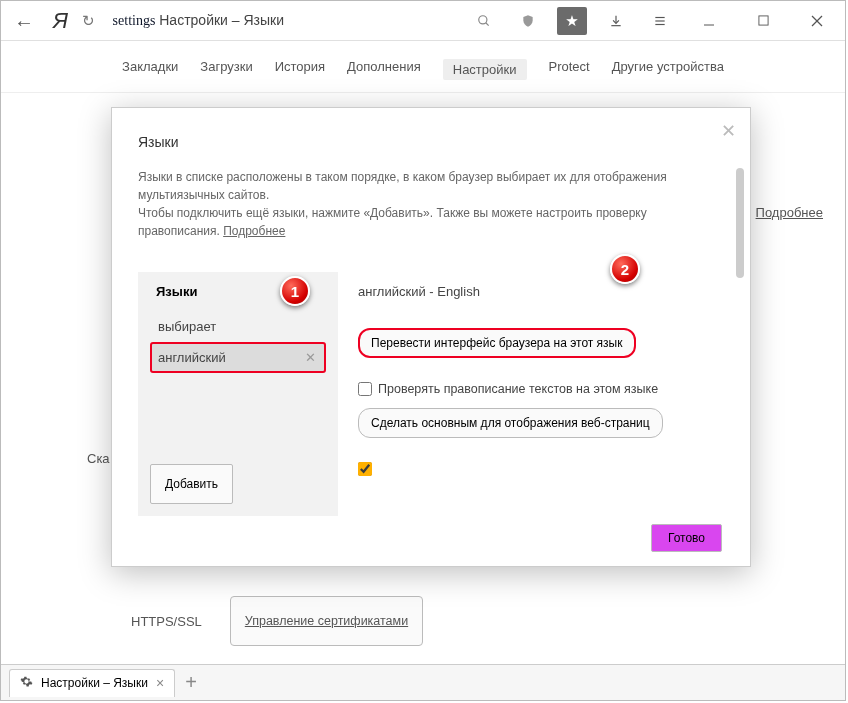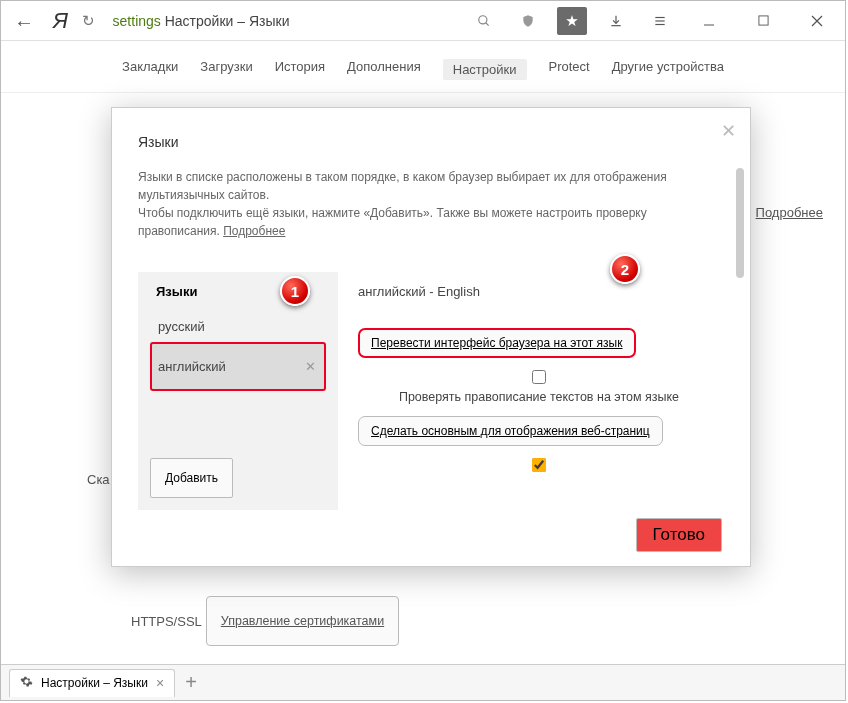--- a/index.html
+++ b/index.html
@@ -6,21 +6,21 @@
 body { background: #fff; width: 848px; height: 703px; overflow: hidden; position: relative; }
 
 .window { border: 1px solid #bbb; width: 846px; height: 701px; position: relative; background: #fff; }
 
 
 .titlebar { height: 40px; display: flex; align-items: center; padding: 0 8px; gap: 14px; border-bottom: 1px solid #e0e0e0; }
 .titlebar .back { width: 30px; text-align: center; font-size: 20px; color: #555; cursor: default; }
 .titlebar .logo { font-size: 22px; font-weight: 400; color: #333; font-style: italic; }
 .titlebar .reload { font-size: 15px; color: #777; }
 .titlebar .url { font-size: 14px; color: #444; flex: 0 0 auto; margin-left: 4px; }
-.titlebar .url .gray { color: #4d7c0f; }
+.titlebar .url .gray { color: #0f172a; font-family: Liberation Serif, serif; }
 .titlebar .spacer { flex: 1; }
 .titlebar .iconbtn { width: 30px; height: 28px; display: flex; align-items: center; justify-content: center; color: #666; font-size: 15px; }
 .titlebar .star { background: #6b6b6b; color: #fff; border-radius: 2px; }
 .titlebar .winbtn { width: 40px; height: 28px; display: flex; align-items: center; justify-content: center; color: #555; }
 
 
 .topnav { display: flex; gap: 22px; padding: 18px 0 12px; justify-content: center; font-size: 13px; color: #555; border-bottom: 1px solid #eee; }
 .topnav .navitem { cursor: pointer; }
 .topnav .active { background: #eee; border-radius: 2px; padding: 3px 10px; }
 
@@ -34,45 +34,45 @@
 .modal-inner { display:flex; flex-direction:column; height:100%; }
 .modal h3 { font-size: 14px; font-weight: normal; color: #333; margin-bottom: 18px; }
 .modal .desc { font-size: 12px; color: #666; line-height: 1.5; margin-bottom: 32px; padding-right: 40px; }
 .modal .desc a { color: #666; }
 .modal .scrollbar { position:absolute; right: 6px; top: 60px; width: 8px; height: 110px; background:#ccc; border-radius:4px; }
 
 .lang-area { display: flex; flex: 1; gap: 0; }
 .lang-list { width: 200px; background: #f2f2f2; padding: 12px 12px 12px 12px; display:flex; flex-direction:column; }
 .lang-list .hd { font-size: 13px; font-weight: bold; margin-bottom: 12px; padding-left: 6px; }
 .lang-list .item { font-size: 13px; padding: 8px 8px; color: #444; cursor: pointer; position: relative; }
-.lang-list .item.selected { background: #dcdcdc; border: 2px solid #e02; border-radius: 3px; padding: 15px 6px; }
+.lang-list .item.selected { background: #dcdcdc; border: 2px solid #e02; border-radius: 3px; padding: 6px 6px; }
 .lang-list .item .x { position: absolute; right: 8px; color: #999; font-size: 13px; }
 .lang-list .addbtn { margin-top: auto; background: #fafafa; border: 1px solid #bbb; border-radius: 2px; font-size: 12px; padding: 12px 14px; width: fit-content; cursor:pointer; }
 
 .lang-detail { flex: 1; padding: 12px 26px 12px 20px; font-size: 13px; color: #444; }
 .lang-detail .title { margin-bottom: 29px; }
-.lang-detail .btn { display: block; background: #fafafa; border: 1px solid #bbb; border-radius: 7px; font-size: 12px; padding: 7px 12px; margin-bottom: 12px; cursor: pointer; width: fit-content; text-decoration: underline; }
+.lang-detail .btn { display: block; background: #fafafa; border: 1px solid #bbb; border-radius: 12px; font-size: 12px; padding: 7px 12px; margin-bottom: 24px; cursor: pointer; width: fit-content; }
 .lang-detail .btn.highlight { border: 2px solid #e02; padding: 6px 11px; }
-.lang-detail label { display: flex; align-items: center; gap: 6px; font-size: 12.5px; margin-bottom: 12px; cursor:pointer;flex-direction:column; }
+.lang-detail label { display: flex; align-items: center; gap: 6px; font-size: 12.5px; margin-bottom: 12px; cursor:pointer; }
 .lang-detail input[type=checkbox] { width: 14px; height: 14px; accent-color: #ffb000; }
 
 .modal .footer { display:flex; justify-content:flex-end; padding: 8px 24px 0 0; }
-.modal .footer .done { background: #ef4444; border:1px solid #bbb; border-radius:2px; padding:6px 16px; font-size:17px; cursor:pointer; }
+.modal .footer .done { background: #d946ef; border:1px solid #bbb; border-radius:2px; padding:6px 16px; font-size:12px; cursor:pointer; }
 
 
 .badge { position: absolute; width: 30px; height: 30px; border-radius: 50%; background: radial-gradient(circle at 35% 30%, #ff6b5b, #d40000 65%, #900 100%); border: 2px solid #fff; box-shadow: 0 2px 5px rgba(0,0,0,0.5); color: #fff; font-weight: bold; font-size: 15px; display:flex; align-items:center; justify-content:center; }
 
 
 .tabbar { position: absolute; left: 0; bottom: 0; right: 0; height: 36px; background: #f6f6f6; border-top: 1px solid #ccc; display: flex; align-items: center; }
 .tab { height: 28px; background: #fff; border: 1px solid #ccc; border-bottom: none; border-radius: 3px 3px 0 0; display:flex; align-items:center; padding: 0 10px; gap: 8px; font-size: 12px; margin-left: 8px; }
 .tab .x { color:#888; font-size:14px; }
 .newtab { font-size: 20px; color: #888; margin-left: 10px; }
 
 
-.bgrow { position:absolute; left:130px; top:595px; font-size:13px; color:#555; display:flex; align-items:center; gap:4px; }
+.bgrow { position:absolute; left:130px; top:595px; font-size:13px; color:#555; display:flex; align-items:center; gap:28px; }
 .bgrow .lbl {}
 .bgrow .btn { background:#fafafa; border:1px solid #bbb; border-radius:4px; padding:17px 14px; font-size:12.5px;text-decoration:underline; }
 </style>
 </head>
 <body>
 
 <div class="window">
 
   <div class="titlebar">
     <div class="back">←</div>
@@ -134,41 +134,41 @@
     <div class="navitem">Дополнения</div>
     <div class="navitem active">Настройки</div>
     <div class="navitem">Protect</div>
     <div class="navitem">Другие устройства</div>
   </div>
 
   <div class="bgtext" style="right:22px; top:204px;">
     <span>эмы.</span> <a href="#">Подробнее</a>
   </div>
   <div class="bgtext" style="right:94px; top:240px;">а</div>
-  <div class="bgtext" style="left:86px; top:471px;">Ска</div>
+  <div class="bgtext" style="left:86px; top:450px;">Ска</div>
 
   <div class="bgrow">
     <div class="lbl">HTTPS/SSL</div>
     <div class="btn">Управление сертификатами</div>
   </div>
 
   <div class="modal">
     <div class="close">✕</div>
     <div class="scrollbar"></div>
     <div class="modal-inner">
       <h3>Языки</h3>
       <div class="desc">
         <span>Языки в списке расположены в таком порядке, в каком браузер выбирает их для отображения мультиязычных сайтов.</span><br>
         <span>Чтобы подключить ещё языки, нажмите «Добавить». Также вы можете настроить проверку правописания. </span><a href="#">Подробнее</a>
       </div>
 
       <div class="lang-area">
         <div class="lang-list">
           <div class="hd">Языки</div>
-          <div class="item">русский</div>
+          <div class="item">выбирает</div>
           <div class="item selected">
             <span>английский</span>
             <span class="x">✕</span>
           </div>
           <button class="addbtn">Добавить</button>
         </div>
 
         <div class="lang-detail">
           <div class="title">английский - English</div>
           <button class="btn highlight">Перевести интерфейс браузера на этот язык</button>

